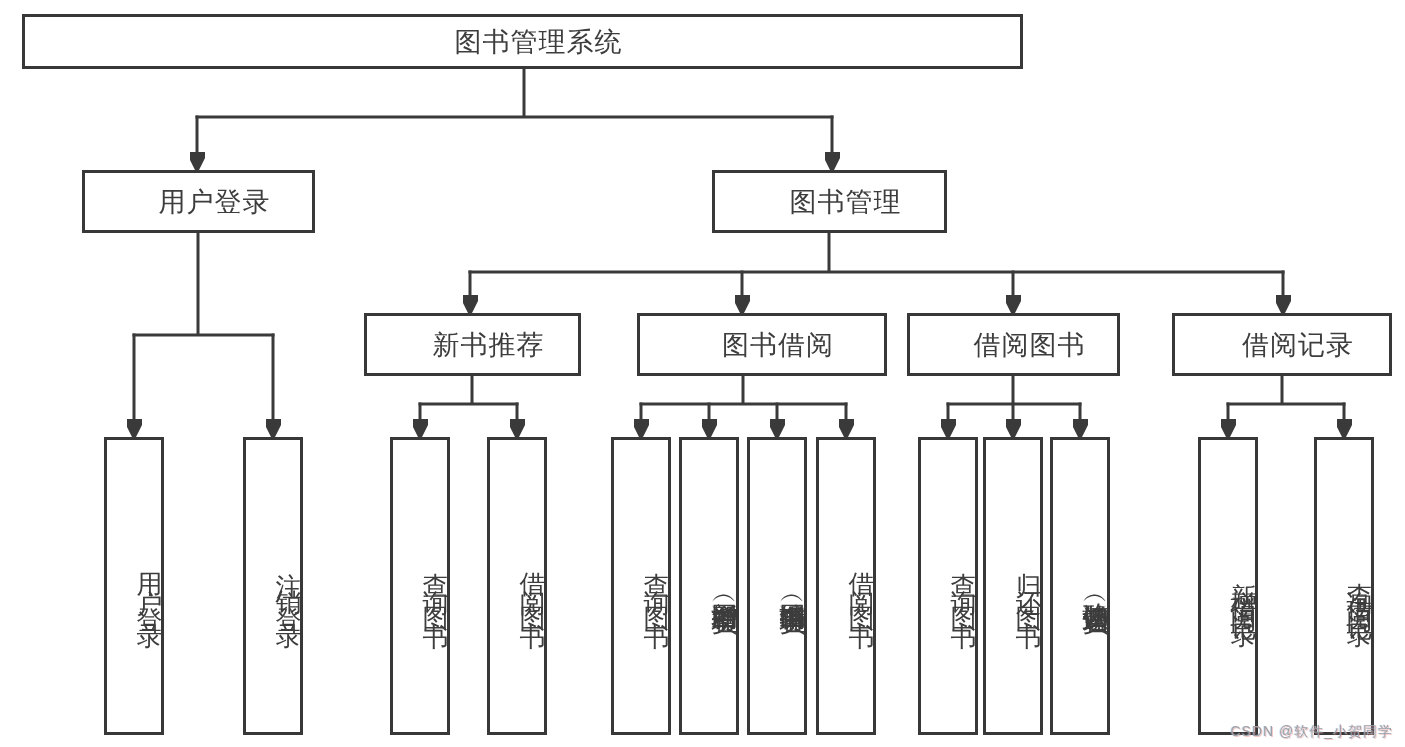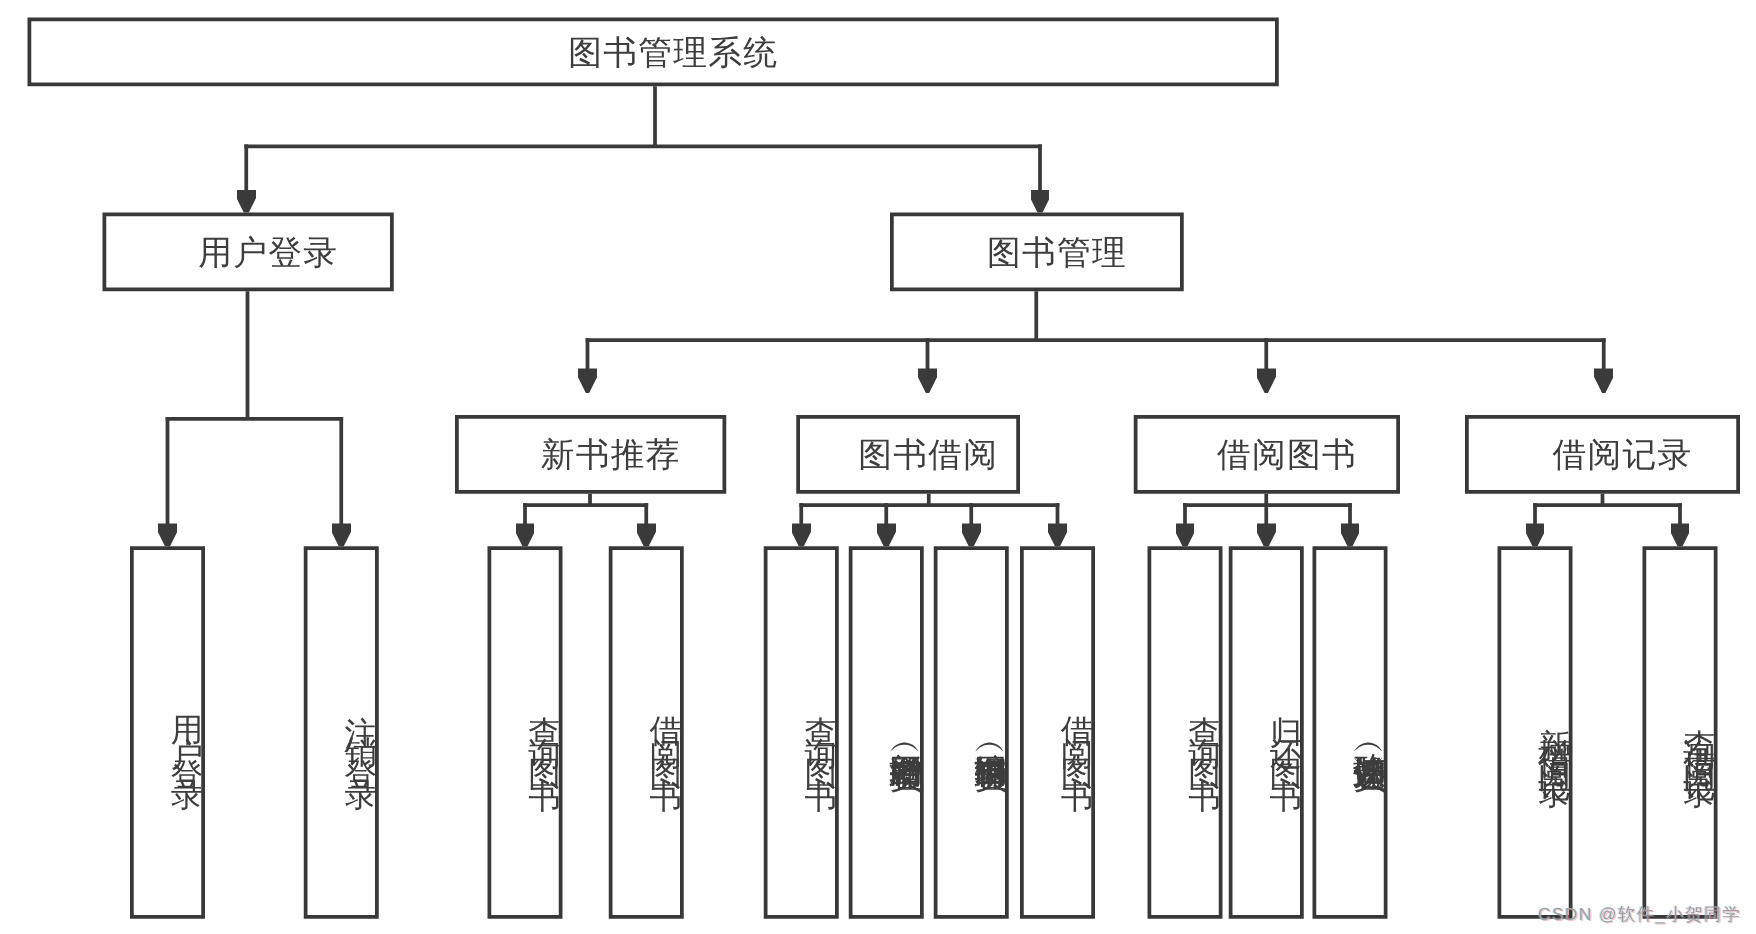--- a/index.html
+++ b/index.html
@@ -36,21 +36,21 @@
     display: flex;
     align-items: center;
     justify-content: center;
     color: #3d3d3d;
     letter-spacing: 1px;
     padding-left: 32px;
   }
   .node.h { font-size: 27px; }
   .node.root  { left: 22px;  top: 14px;  width: 1001px; height: 55px; }
   .node.lvl2  { top: 170px; height: 63px; }
-  .node.lvl3  { top: 313px; height: 63px; margin-top: 19px; }
+  .node.lvl3  { top: 313px; height: 63px; }
   .node.leaf  { top: 437px; width: 60px; height: 298px; font-size: 26px; }
   .node.leaf span {
     writing-mode: vertical-rl;
     text-orientation: mixed;
     line-height: 1.0;
     white-space: nowrap;
   }
   .sp4 span { letter-spacing: 17px; }
   .sp6 span { letter-spacing: 8px;  }
   .sp9 span { letter-spacing: 1px;  }
@@ -118,21 +118,21 @@
   <div class="node h lvl2" style="left:82px; width:233px;">
     <span>用户登录</span>
   </div>
   <div class="node h lvl2" style="left:712px; width:235px;">
     <span>图书管理</span>
   </div>
 
   <div class="node h lvl3" style="left:364px; width:217px;">
     <span>新书推荐</span>
   </div>
-  <div class="node h lvl3" style="left:637px; width:179px;">
+  <div class="node h lvl3" style="left:637px; width:250px;">
     <span>图书借阅</span>
   </div>
   <div class="node h lvl3" style="left:907px; width:213px;">
     <span>借阅图书</span>
   </div>
   <div class="node h lvl3" style="left:1172px; width:220px;">
     <span>借阅记录</span>
   </div>
 
   <div class="node leaf sp4" style="left:104px;">

